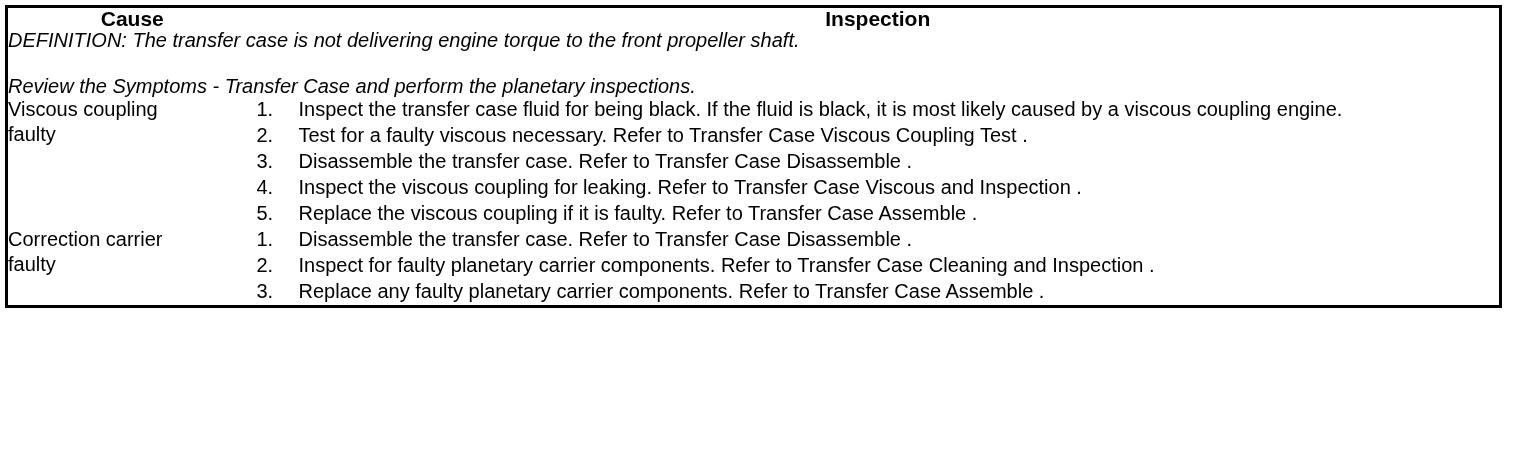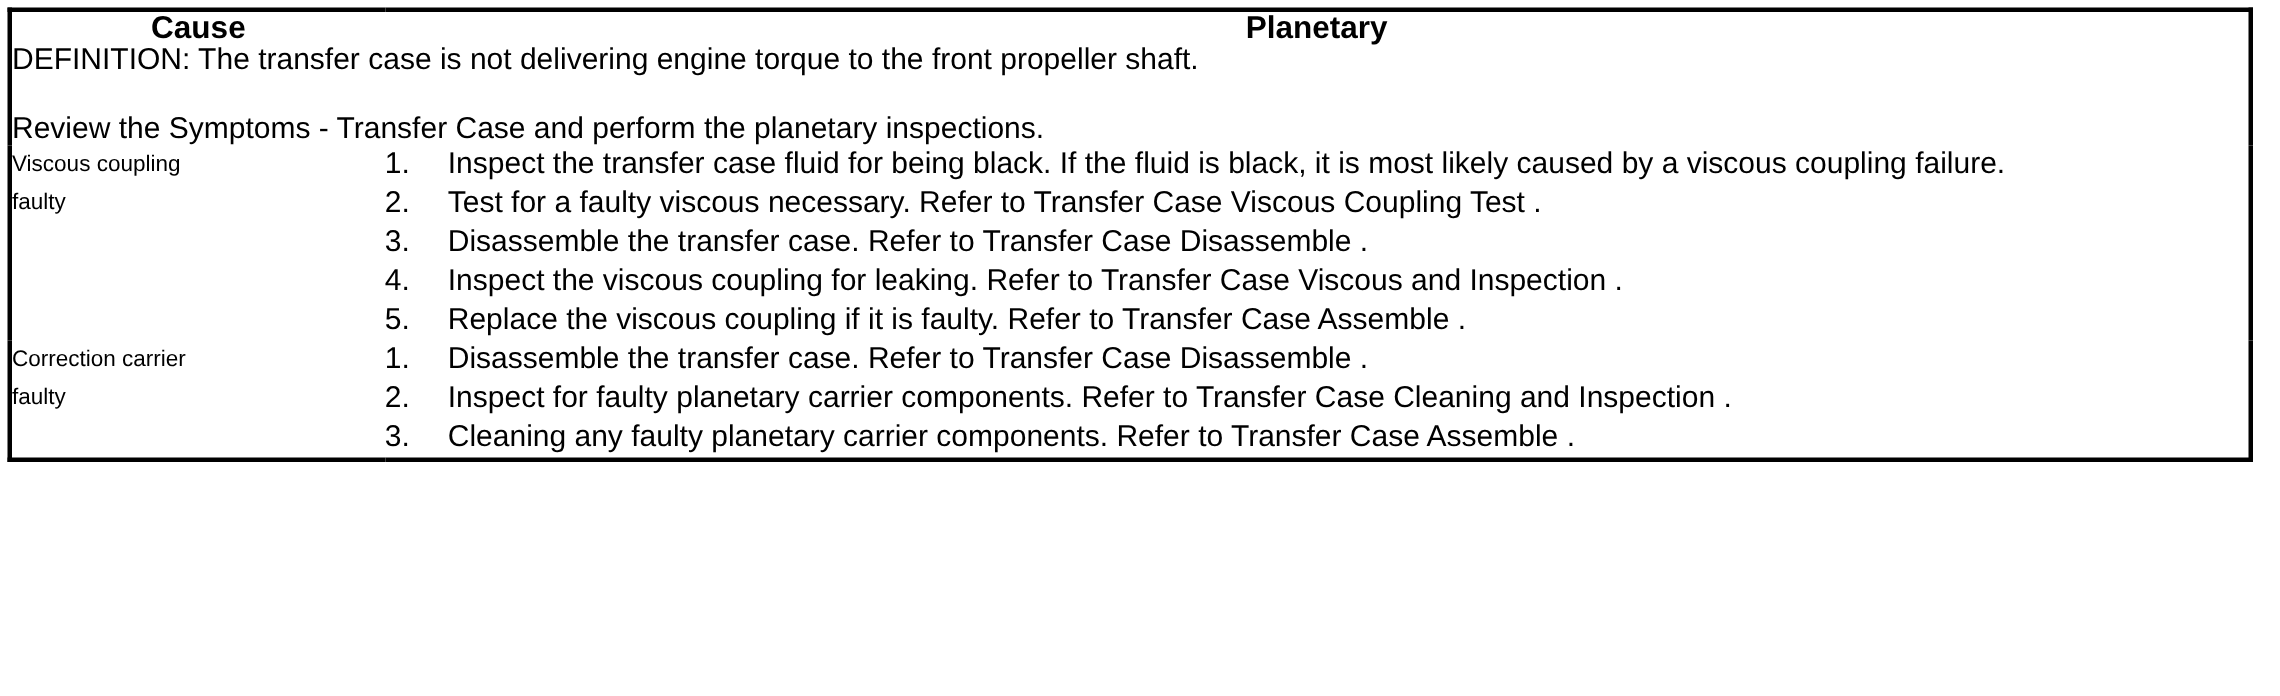--- a/index.html
+++ b/index.html
@@ -53,35 +53,36 @@
   .hdr-cause {
     border-right: 3px solid #000000;
   }
 
   
   .def-cell {
     padding: 8px 8px 10px 6px;
     border-bottom: 2px solid #000000;
     font-size: 20px;
     line-height: 20px;
+    font-style: italic;
   }
   .def-line {
     font-size: 20px;
     line-height: 21px;
     white-space: nowrap;
   }
   .def-gap {
     height: 25px;
   }
 
   
   .cause-cell {
     border-right: 3px solid #000000;
     padding: 8px 6px 8px 6px;
-    font-size: 15px;
+    font-size: 20px;
     line-height: 25px;
     white-space: pre-line;
   }
   .correction-cell {
     padding: 7px 6px 8px 14px;
     font-size: 20px;
     line-height: 25px;
   }
   .row-sep > td {
     border-top: 2px solid #000000;
@@ -117,39 +118,39 @@
 
 <div class="table-wrap">
   <table class="dtc-table">
     <colgroup>
       <col class="col-cause">
       <col class="col-correction">
     </colgroup>
     <tbody>
       <tr>
         <td class="hdr-cell hdr-cause">Cause</td>
-        <td class="hdr-cell hdr-correction">Planetary</td>
+        <td class="hdr-cell hdr-correction">Inspection</td>
       </tr>
 
       <tr>
         <td class="def-cell" colspan="2">
           <div class="def-line">DEFINITION: The transfer case is not delivering engine torque to the front propeller shaft.</div>
           <div class="def-gap"></div>
           <div class="def-line">Review the Symptoms - Transfer Case and perform the planetary inspections.</div>
         </td>
       </tr>
 
       <tr class="row-sep">
         <td class="cause-cell">Viscous coupling
 faulty</td>
         <td class="correction-cell">
           <ol class="steps">
             <li>
               <span class="num">1.</span>
-              <span class="txt">Inspect the transfer case fluid for being black. If the fluid is black, it is most likely caused by a viscous coupling failure.</span>
+              <span class="txt">Inspect the transfer case fluid for being black. If the fluid is black, it is most likely caused by a viscous coupling engine.</span>
             </li>
             <li>
               <span class="num">2.</span>
               <span class="txt">Test for a faulty viscous necessary. Refer to Transfer Case Viscous Coupling Test .</span>
             </li>
             <li>
               <span class="num">3.</span>
               <span class="txt">Disassemble the transfer case. Refer to Transfer Case Disassemble .</span>
             </li>
             <li>
@@ -172,20 +173,20 @@
             <li>
               <span class="num">1.</span>
               <span class="txt">Disassemble the transfer case. Refer to Transfer Case Disassemble .</span>
             </li>
             <li>
               <span class="num">2.</span>
               <span class="txt">Inspect for faulty planetary carrier components. Refer to Transfer Case Cleaning and Inspection .</span>
             </li>
             <li>
               <span class="num">3.</span>
-              <span class="txt">Cleaning any faulty planetary carrier components. Refer to Transfer Case Assemble .</span>
+              <span class="txt">Replace any faulty planetary carrier components. Refer to Transfer Case Assemble .</span>
             </li>
           </ol>
         </td>
       </tr>
     </tbody>
   </table>
 </div>
 
 </body></html>

